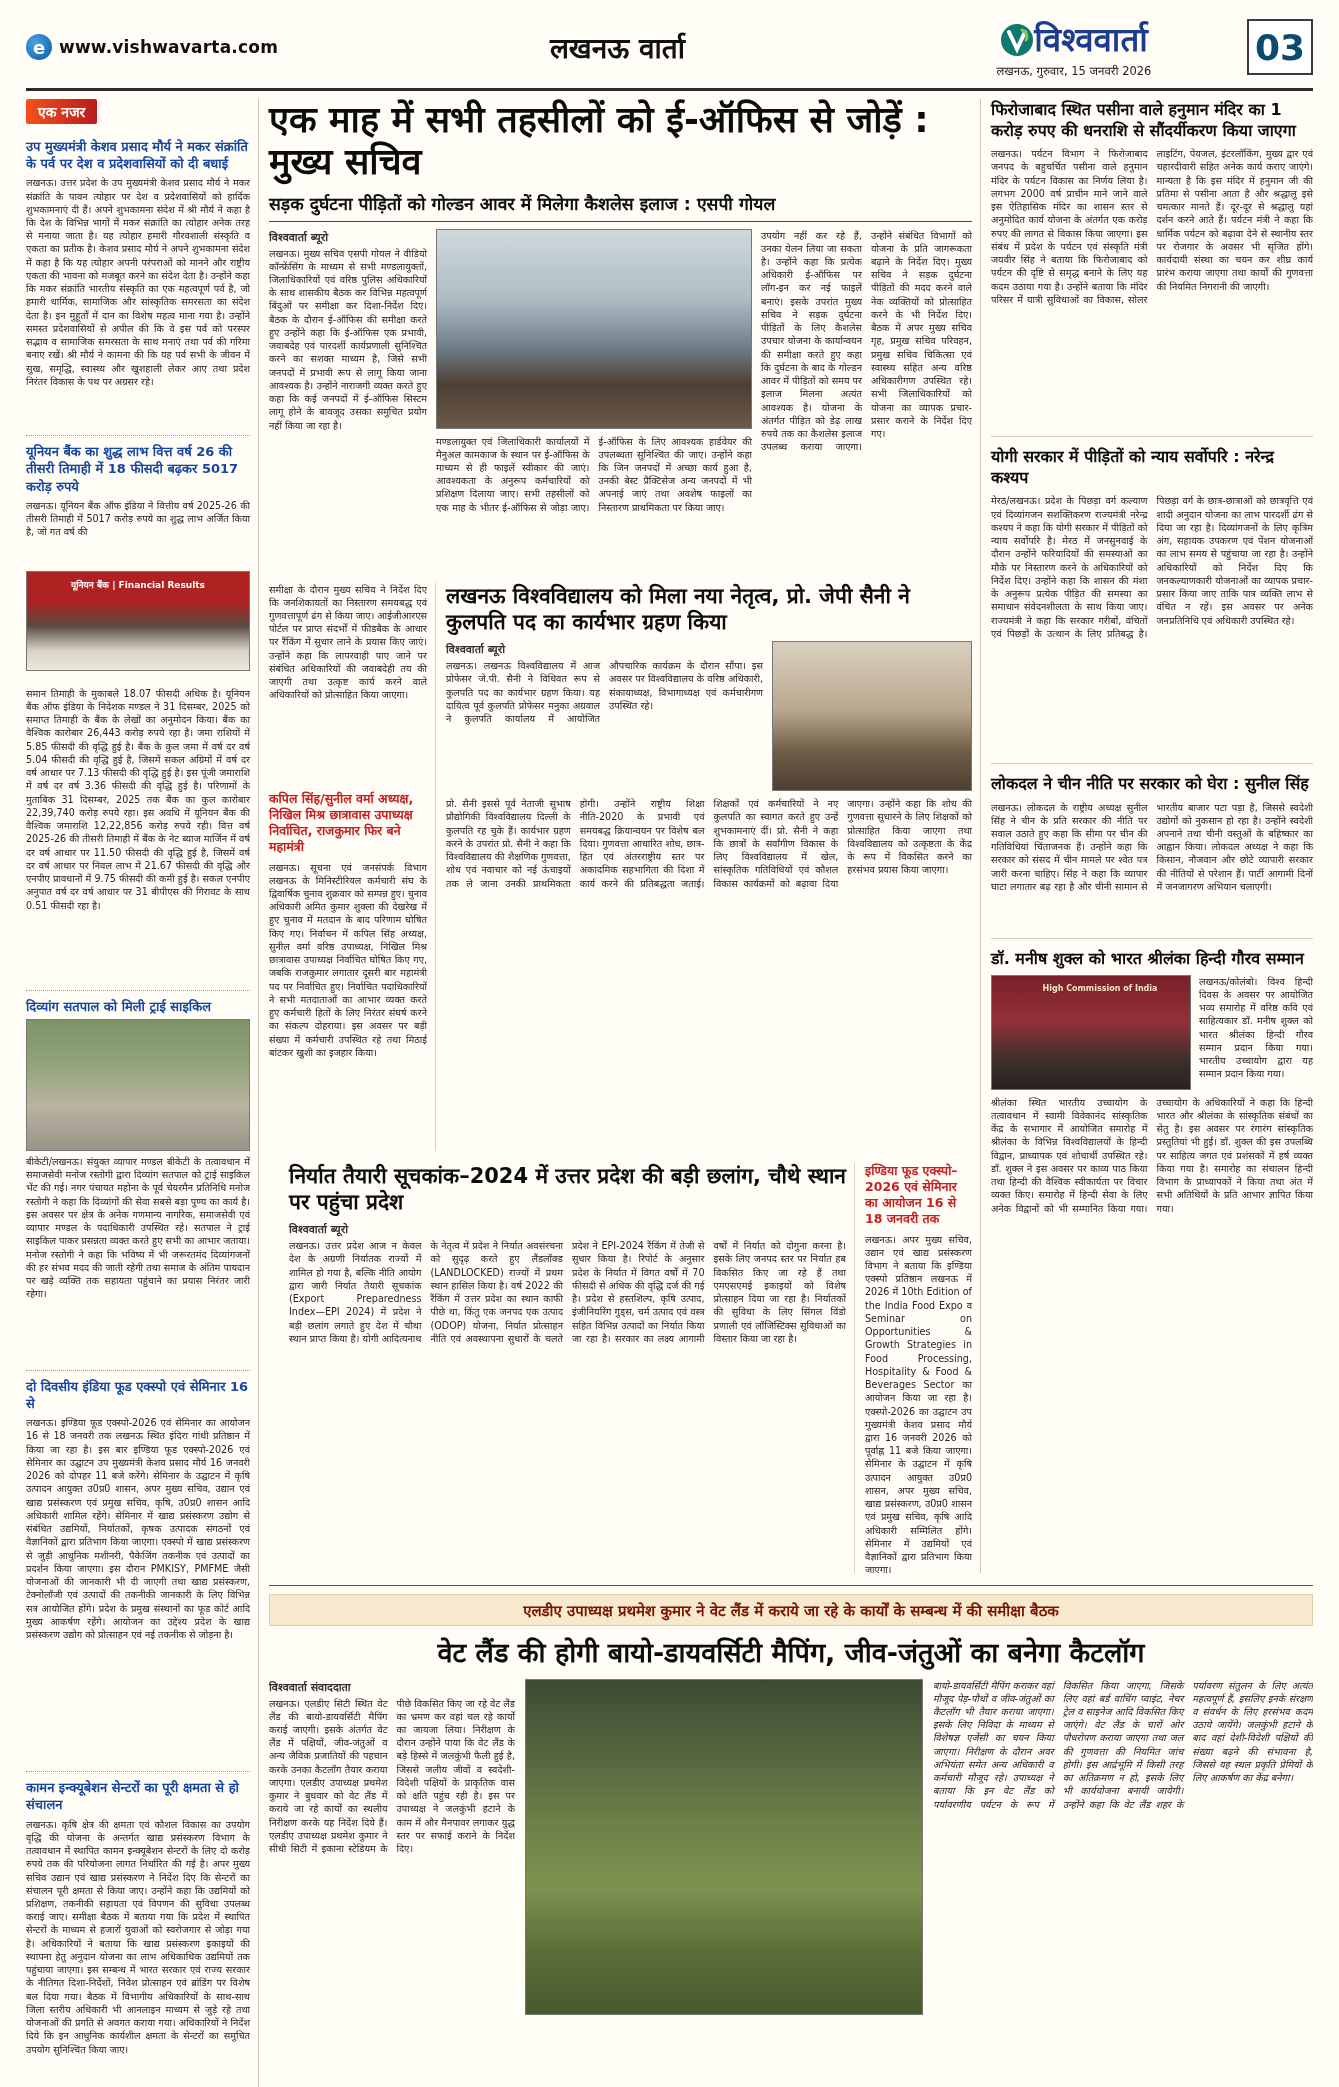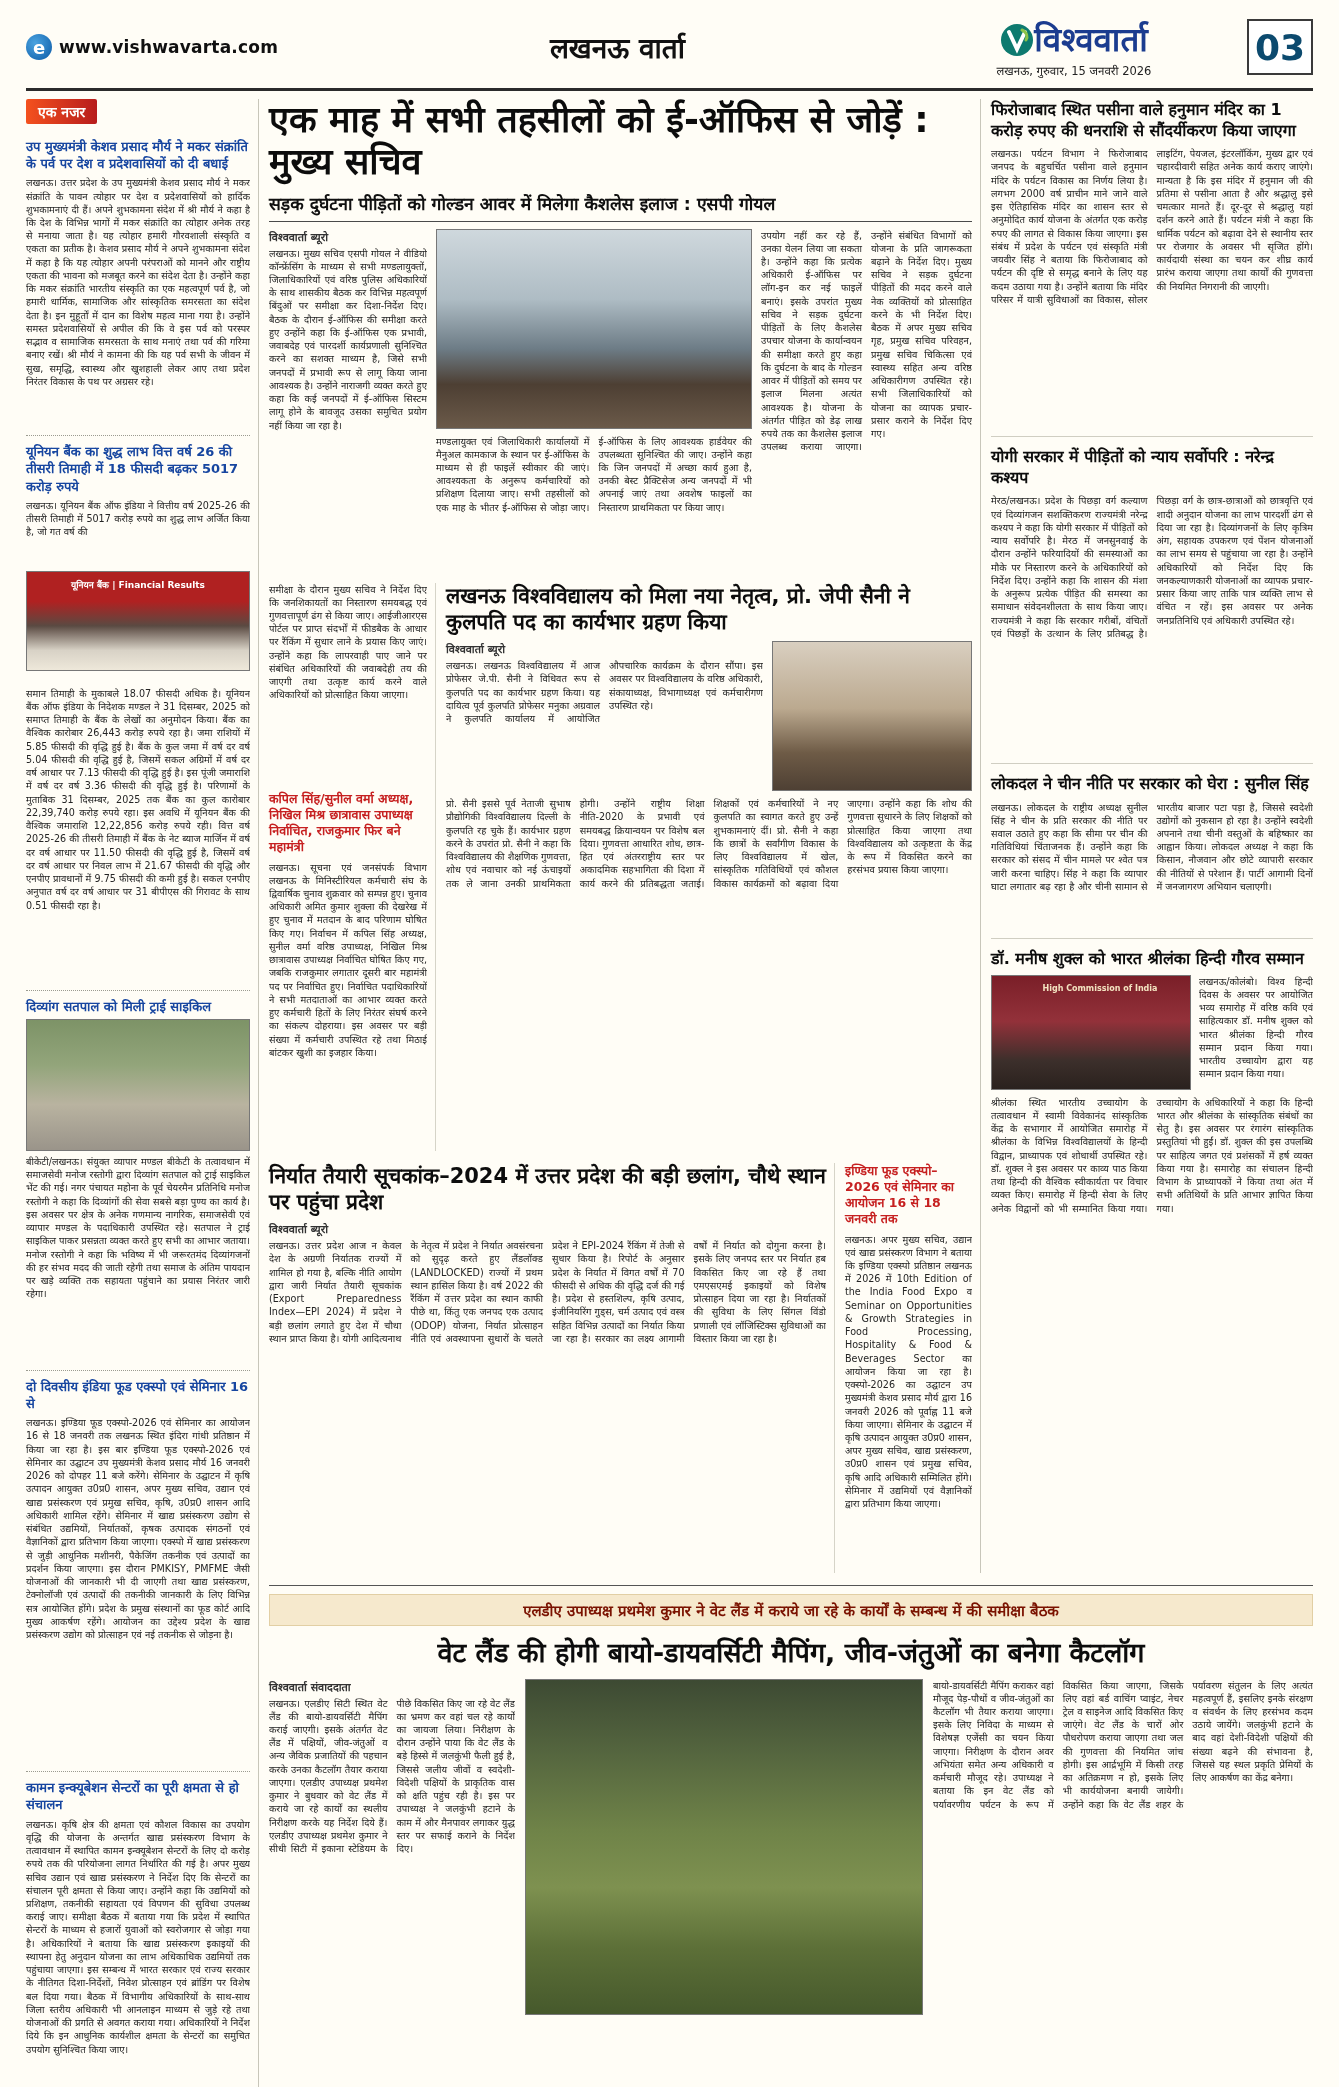--- a/index.html
+++ b/index.html
@@ -60,36 +60,36 @@
   .lmid{width:316px;flex:0 0 316px;}
   .lright{flex:1;}
   .crow2{display:flex;gap:10px;}
   .midleft{width:158px;flex:0 0 158px;border-right:1px solid #d6d4c8;padding-right:8px;}
   .redhead{color:#c62020;font-size:12.5px;line-height:1.3;font-weight:800;margin:8px 0 5px;}
   .lu{flex:1;min-width:0;}
   .lu h2,.export h2{font-size:21px;font-weight:800;line-height:1.28;margin:0 0 5px;color:#0d0d0d;}
   .lu-top{display:flex;gap:9px;margin-bottom:6px;}
   .lu-ltxt{flex:1;min-width:0;}
   .crow3{display:flex;gap:10px;margin-top:12px;}
-  .export{width:566px;flex:0 0 566px;border-right:1px solid #d6d4c8;padding-right:8px;box-sizing:border-box;}
+  .export{width:566px;flex:0 0 566px;border-right:1px solid #d6d4c8;padding-right:8px;box-sizing:border-box;margin-left:20px;}
   .food{flex:1;min-width:0;}
   .food .redhead{margin-top:0;}
   
   .ra{border-bottom:1px solid #d0cec2;padding-bottom:9px;margin-bottom:9px;}
   .ra h2{font-size:16px;font-weight:800;line-height:1.32;margin:0 0 6px;color:#0d0d0d;}
   .aw-row{display:flex;gap:8px;margin-bottom:6px;}
   .aw-side{flex:1;min-width:0;}
   
   .bottom{margin-top:12px;border-top:1.5px solid #555;padding-top:8px;}
   .banner{background:#f6e9cd;color:#7a1200;font-weight:800;text-align:center;font-size:15px;
           padding:5px 8px;margin-bottom:7px;border:1px solid #e2cfa4;}
   .bhead{text-align:center;font-size:27px;font-weight:800;margin:0 0 9px;color:#0c0c0c;}
   .bcontent{display:flex;gap:10px;}
   .bl{width:246px;flex:0 0 246px;}
-  .br{flex:1;min-width:0;}
+  .br{flex:1;min-width:0;font-style:italic;}
 </style>
 </head>
 <body>
 
 <div class="page">
 
   <header class="masthead">
     <div class="mh-left">
       <span class="e-logo">e</span>
       <span class="mh-url">www.vishwavarta.com</span>

